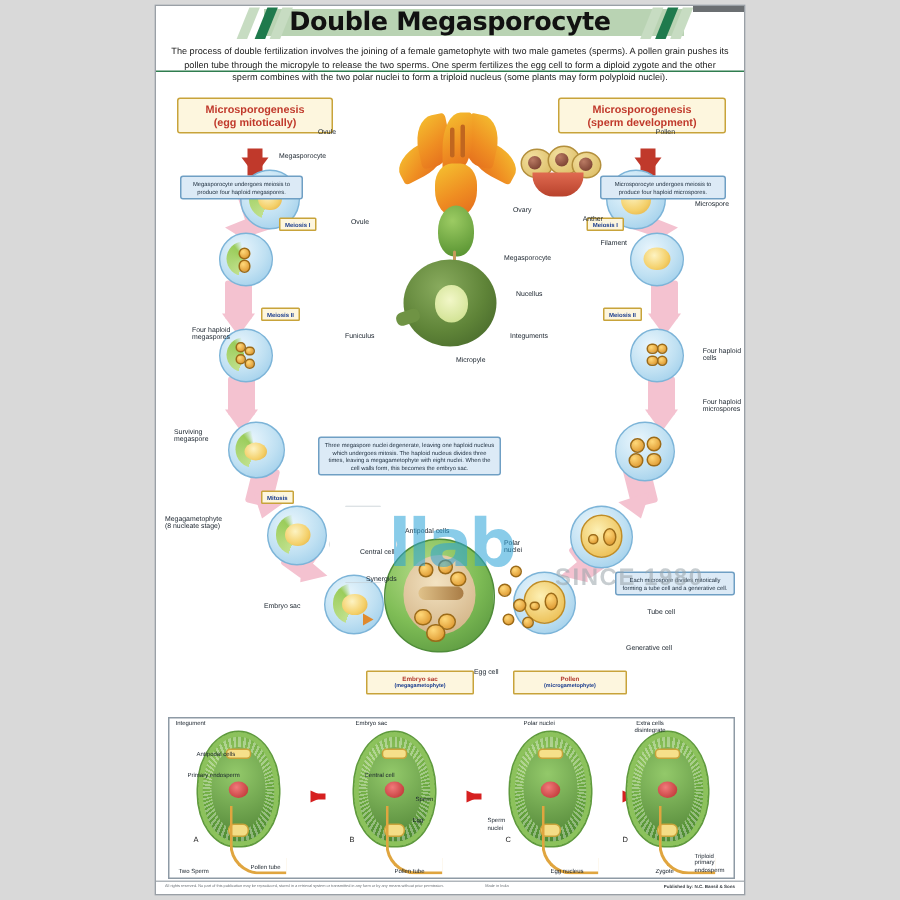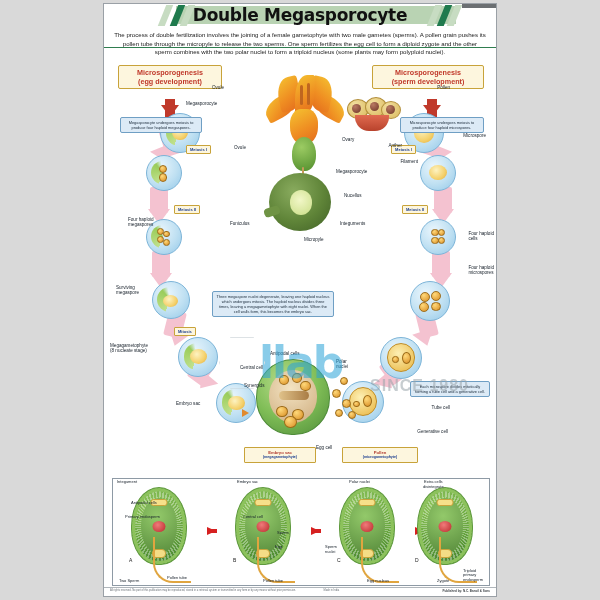--- a/index.html
+++ b/index.html
@@ -431,21 +431,21 @@
     <div class="corner-tag"></div>
   </div>
   <div class="hdr-rule" style="position:relative;height:1px;background:#2f7d4f"></div>
 
   <div class="intro">The process of double fertilization involves the joining of a female gametophyte with two male gametes (sperms). A pollen grain pushes its pollen tube through the micropyle to release the two sperms. One sperm fertilizes the egg cell to form a diploid zygote and the other sperm combines with the two polar nuclei to form a triploid nucleus (some plants may form polyploid nuclei).</div>
 
   <div class="stage">
 
     <div class="hl" style="left:14px; top:6px; width:104px;">
       <div>Microsporogenesis</div>
-      <div>(egg development)</div>
+      <div>(egg mitotically)</div>
     </div>
     <div class="hl-arrow" style="left:57px; top:46px;"></div>
 
     <div class="hl" style="right:14px; top:6px; width:112px;">
       <div>Microsporogenesis</div>
       <div>(sperm development)</div>
     </div>
     <div class="hl-arrow" style="right:57px; top:46px;"></div>
 
     <div class="flower" style="left:158px; top:16px; width:86px; height:100px;">

